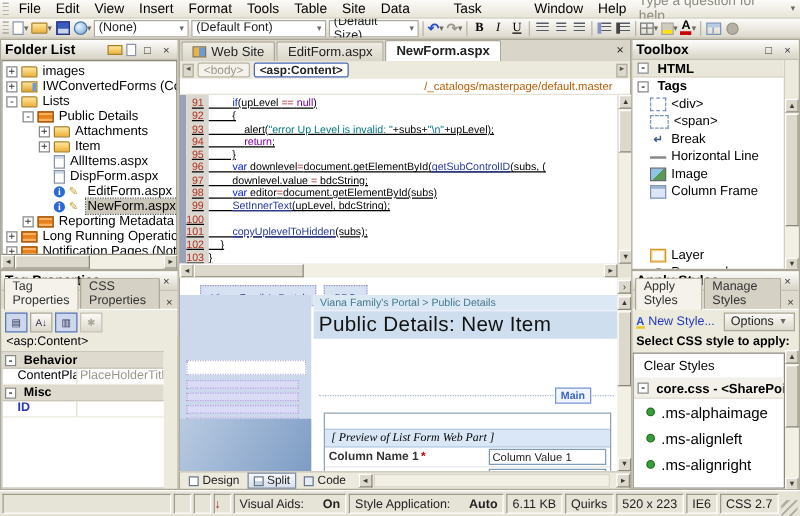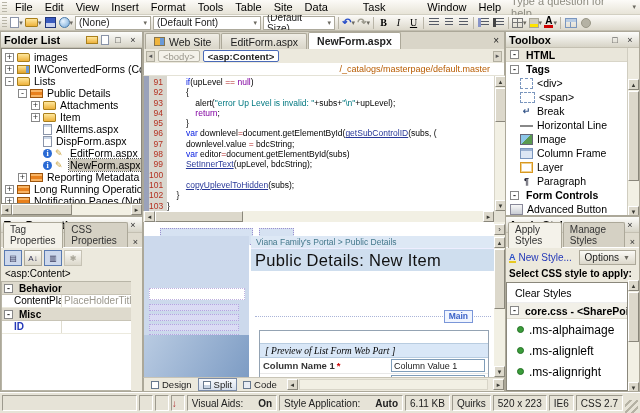--- a/index.html
+++ b/index.html
@@ -105,21 +105,21 @@
   .qt-tag.active{border:1px solid #4a6ab8;background:#fff;color:#222;font-weight:bold;}
   #quicktag .qt-arrow.right{margin-left:auto;}
   #master-row{position:absolute;left:143px;top:63px;width:362px;height:13px;background:#fff;border-left:1px solid #aca899;border-right:1px solid #aca899;border-bottom:1px solid #e4e2d6;display:flex;align-items:center;justify-content:flex-end;padding-right:14px;}
   #master-link{color:#b85c00;font-size:9px;}
 
   
   #code-pane{position:absolute;left:143px;top:76px;width:362px;height:135px;background:#fff;border-left:1px solid #aca899;display:flex;overflow:hidden;}
   #code-margin{width:5px;flex:none;background:#9aa2ba;}
   #code-gutter-bg{width:20px;flex:none;background:#d9d7cf;border-right:2px solid #fff;}
   #code-lines{position:absolute;left:5px;top:1px;right:12px;bottom:0;font-family:"Liberation Mono","DejaVu Sans Mono",monospace;font-size:8.5px;line-height:10.3px;white-space:pre;overflow:hidden;}
-  .cl{display:flex;}
+  .cl{display:flex;text-decoration:underline;}
   .ln{width:18px;flex:none;text-align:right;padding-right:4px;color:#b43020;}
   .ct{flex:1;color:#000;}
   .tok-kw{color:#0018e0;} .tok-lit{color:#8000a0;} .tok-str{color:#007880;} .tok-op{color:#b02020;} .tok-fn{color:#283898;text-decoration:underline;}
   #code-vscroll{top:76px;height:135px;right:135px;left:494px;width:11px;position:absolute;background:#f2f0e4;border-left:1px solid #d8d5c8;}
   #code-hscroll{position:absolute;left:144px;top:211px;width:350px;height:11px;}
 
   
   #design-pane{position:absolute;left:143px;top:222px;width:351px;height:155px;background:#fff;border-left:1px solid #aca899;overflow:hidden;}
   #design-inner{position:absolute;left:0;top:0;width:351px;height:155px;}
   #d-leftcol{position:absolute;left:0;top:14px;width:105px;bottom:0;background:#ccd9ec;}
@@ -575,21 +575,21 @@
           <span>Horizontal Line</span>
         </div>
         <div class="tbx-row" style="padding-left: 14px;">
           <span class="tbx-ic ic-image"></span>
           <span>Image</span>
         </div>
         <div class="tbx-row" style="padding-left: 14px;">
           <span class="tbx-ic ic-iframe"></span>
           <span>Column Frame</span>
         </div>
-        <div class="tbx-row" style="padding-left: 14px;">
+        <div class="tbx-row" style="padding-left: 14px; margin-top: 37px;">
           <span class="tbx-ic ic-layer"></span>
           <span>Layer</span>
         </div>
         <div class="tbx-row" style="padding-left: 14px;">
           <span class="tbx-ic ic-paragraph"></span>
           <span>Paragraph</span>
         </div>
         <div class="tbx-row group">
           <span class="expando">-</span>
           <span>Form Controls</span>

